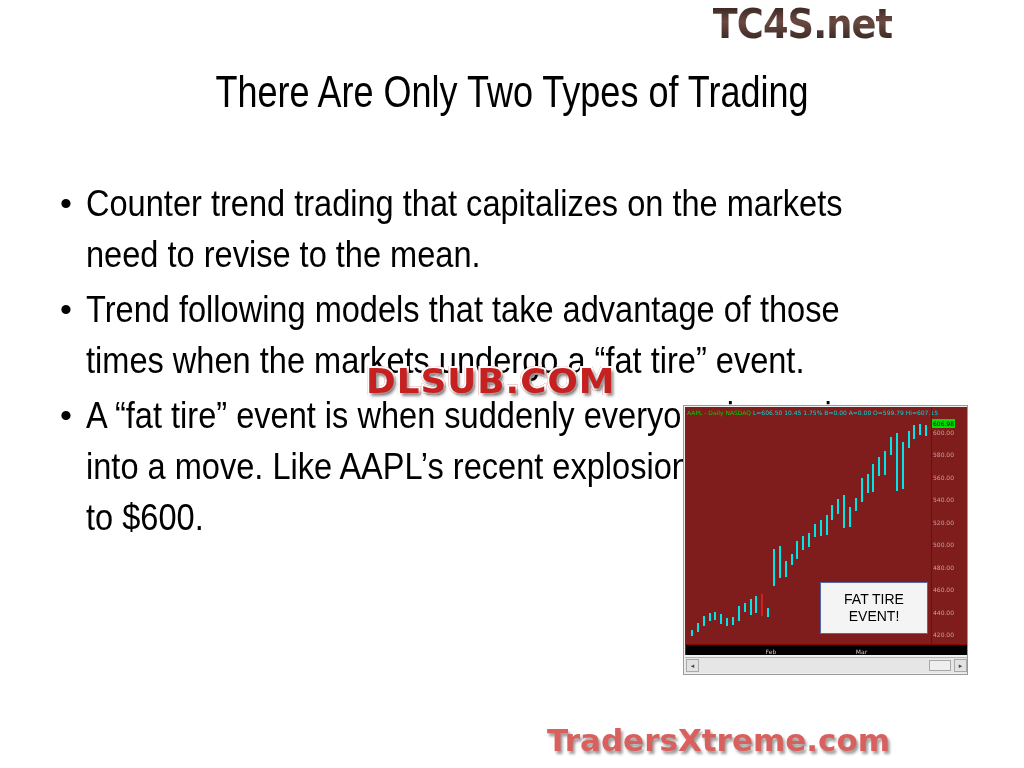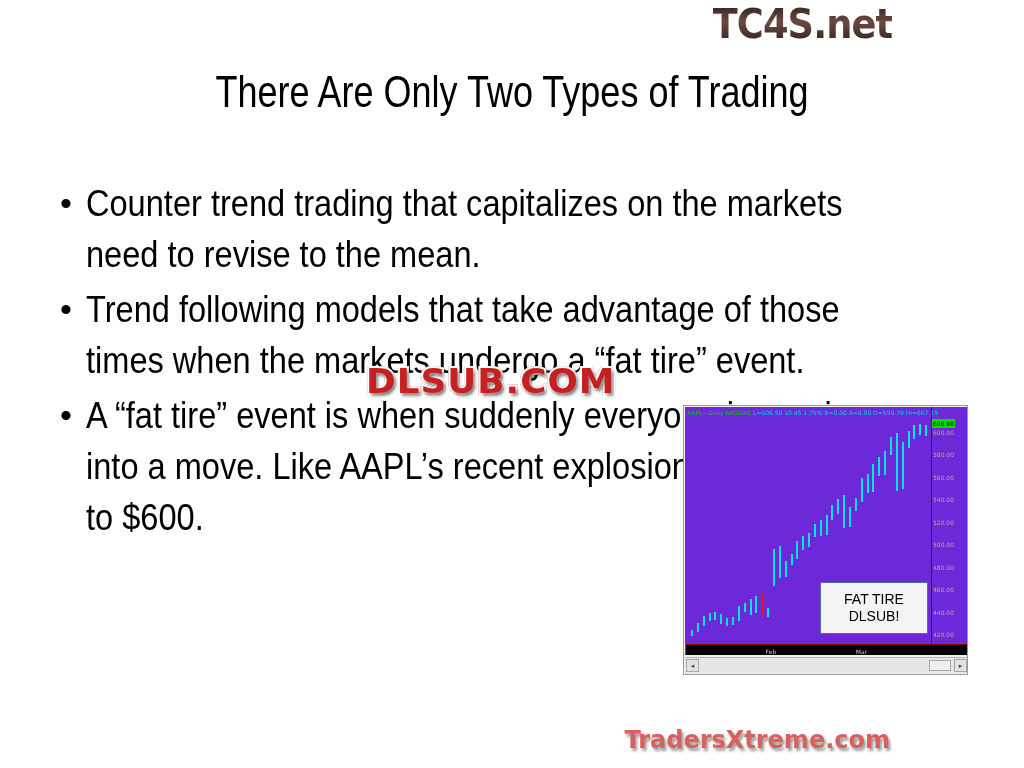--- a/index.html
+++ b/index.html
@@ -118,21 +118,21 @@
     background-clip: text;
   }
 
   
   #brand-bottom {
     position: absolute;
     right: 6px;
     bottom: 10px;
     font-family: "DejaVu Sans", sans-serif;
     font-weight: bold;
-    font-size: 24px;
+    font-size: 31px;
     line-height: 36px;
     color: #d9605c;
     -webkit-text-stroke: 4px #ffffff;
     paint-order: stroke fill;
     text-shadow: 2px 3px 3px rgba(0,0,0,0.40);
     white-space: nowrap;
     margin-top: 16px;
   }
 
   
@@ -146,21 +146,21 @@
     border: 1px solid #9a9a9a;
     box-sizing: border-box;
     overflow: hidden;
   }
   #chart-canvas {
     position: absolute;
     left: 1px;
     top: 1px;
     width: 283px;
     height: 248px;
-    background: #6d28d9;
+    background: #7f1d1d;
     overflow: hidden;
   }
   #chart-header {
     position: absolute;
     left: 2px;
     top: 1px;
     font-family: "DejaVu Sans", sans-serif;
     font-size: 6px;
     line-height: 9px;
     color: #00d000;
@@ -496,21 +496,21 @@
           <div class="price-tick" style="top: 9.52284px;">600.00</div>
         </div>
 
       <div id="time-axis">
           <div class="time-tick" style="left: 84.9px;">Feb</div>
           <div class="time-tick" style="left: 175.46px;">Mar</div>
         </div>
 
       <div id="fat-tire-callout">
         <div>FAT TIRE</div>
-        <div>DLSUB!</div>
+        <div>EVENT!</div>
       </div>
 
     </div>
 
     <div id="chart-scrollbar">
       <div class="sb-btn" id="sb-left">◂</div>
       <div id="sb-thumb"></div>
       <div class="sb-btn" id="sb-right">▸</div>
     </div>
 

